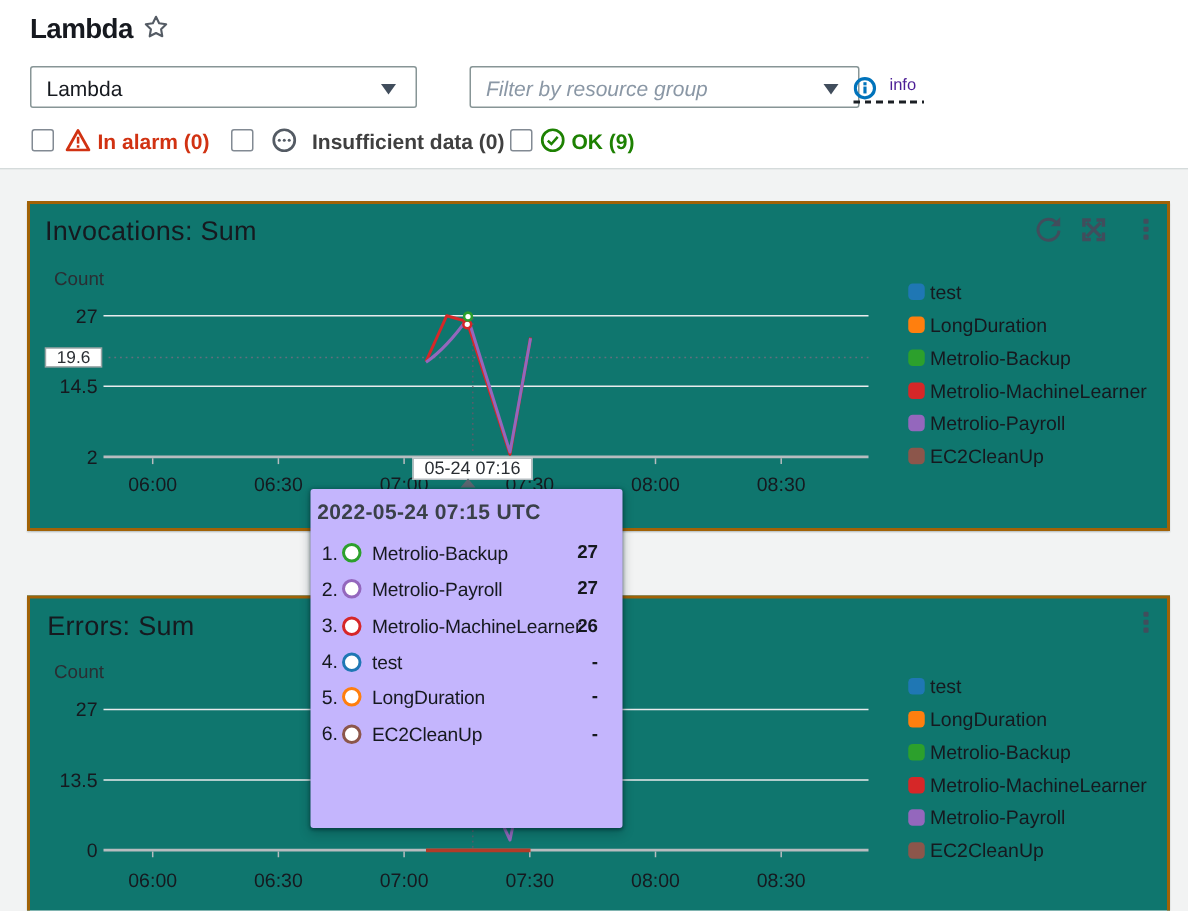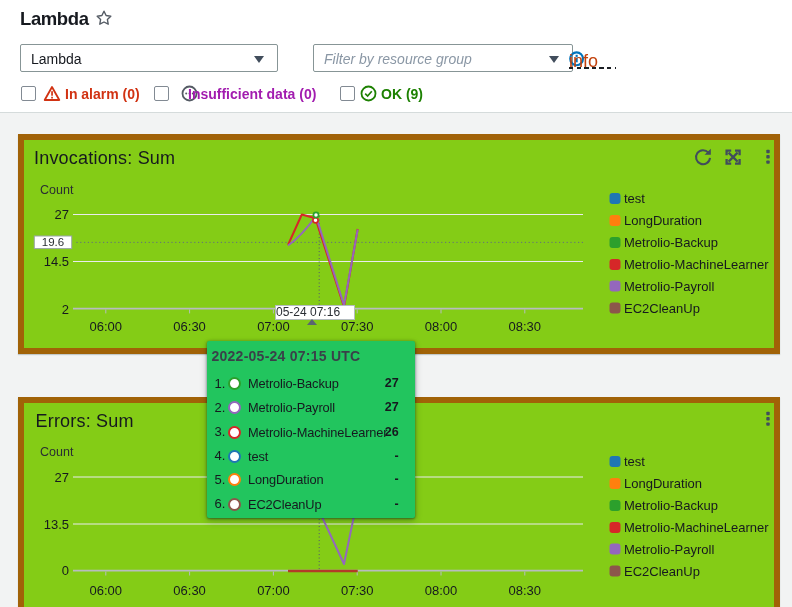--- a/index.html
+++ b/index.html
@@ -8,31 +8,31 @@
   .hdr { position:absolute; left:0; top:0; width:792px; height:113px; background:#fff; border-bottom:1px solid #d5dbdb; }
   h1 { position:absolute; left:20px; top:7.5px; font-size:18.5px; letter-spacing:-0.4px; font-weight:bold; color:#16191f; }
   .star { position:absolute; left:95.5px; top:10px; }
   .dd { position:absolute; top:44px; height:28px; background:#fff; border:1px solid #879596; border-radius:2px; }
   .dd1 { left:20px; width:258px; }
   .dd2 { left:289px; width:260px;margin-left:24px; }
   .ddtxt { position:absolute; left:10px; top:6px; font-size:14px; color:#16191f; }
   .ph { color:#8a97a5; font-style:italic; }
   .tri { position:absolute; right:13px; top:10.5px; width:0; height:0; border-left:5.5px solid transparent; border-right:5.5px solid transparent; border-top:7.5px solid #414d5c; }
   .infoi { position:absolute; left:569px; top:50.5px; }
-  .infot { position:absolute; left:569px; top:51px; font-size:18px; color:#c2410c; }
+  .infot { position:absolute; left:593px; top:51px; font-size:11px; color:#4c1d95; }
   .infou { position:absolute; left:568.5px; top:67px; width:47px; height:1.6px; background:repeating-linear-gradient(to right,#1b1f24 0 4.4px,transparent 4.4px 7.6px); }
   .cbrow { position:absolute; top:85px; height:16px; width:100%; }
   .cb { position:absolute; top:1px; width:14.5px; height:14.5px; border:1.8px solid #828a93; border-radius:2px; background:#fff; }
   .lab { position:absolute; top:1px; font-size:14px;font-weight:bold; }
-  .card { position:absolute; left:18px; width:762px; background:#84cc16; border:6px solid #a16207; box-shadow:0 1px 1px 0 rgba(0,28,36,0.2); }
+  .card { position:absolute; left:18px; width:762px; background:#0f766e; border:2px solid #a16207; box-shadow:0 1px 1px 0 rgba(0,28,36,0.2); }
   .c1 { top:134px; height:220px; }
   .c2 { top:397px; height:222px; }
-  .axbox { position:absolute; left:275px; top:305px; width:80px; height:14.5px; background:#fff; border:1px solid #b5bdc0; font-size:12px; color:#2a2e33; text-align:left; line-height:13.5px; z-index:5;}
+  .axbox { position:absolute; left:275px; top:305px; width:80px; height:14.5px; background:#fff; border:1px solid #b5bdc0; font-size:12px; color:#2a2e33; text-align:center; line-height:13.5px; z-index:5;}
   .caret { position:absolute; left:307px; top:319px; width:0; height:0; border-left:5px solid transparent; border-right:5px solid transparent; border-bottom:6px solid #5a6570; z-index:6;}
-  .tip { position:absolute; left:207px; top:341px; width:208px; height:177px; background:#22c55e; border-radius:2px; box-shadow:0 1px 2px rgba(0,28,36,.35), 0 3px 7px rgba(0,28,36,.28), -1px 0 3px rgba(0,28,36,.12), 1px 0 3px rgba(0,28,36,.12); z-index:10; }
+  .tip { position:absolute; left:207px; top:326px; width:208px; height:226px; background:#c4b5fd; border-radius:2px; box-shadow:0 1px 2px rgba(0,28,36,.35), 0 3px 7px rgba(0,28,36,.28), -1px 0 3px rgba(0,28,36,.12), 1px 0 3px rgba(0,28,36,.12); z-index:10; }
   .tiptitle { position:absolute; left:4.5px; top:7.3px; font-size:14px; letter-spacing:0.25px; font-weight:bold; color:#3a4049; }
   .trow { position:absolute; left:0; width:100%; height:24px; }
   .tnum { position:absolute; left:7.5px; top:4px; font-size:13px; color:#16191f; }
   .tring { position:absolute; left:20.5px; top:5.5px; width:13px; height:13px; border-radius:50%; background:#fff; }
   .tname { position:absolute; left:41px; top:4.5px; font-size:12.8px; letter-spacing:-0.12px; color:#16191f; }
   .tval { position:absolute; right:16.3px; top:4.5px; font-size:12.5px; font-weight:bold; color:#16191f; }
 </style>
 </head>
 <body>
 <div class="hdr"></div>
@@ -63,21 +63,21 @@
       <rect x="8.2" y="11.8" width="1.7" height="1.7" fill="#d13212"></rect>
     </svg>
   <span class="lab" style="left:65px;color:#d13212">In alarm (0)</span>
   <span class="cb" style="left:154px"></span>
   <svg class="abs" style="left:181px;top:0" width="17" height="17" viewBox="0 0 17 17">
       <circle cx="8.5" cy="8.5" r="7" fill="none" stroke="#545b64" stroke-width="1.8"></circle>
       <circle cx="5.2" cy="8.5" r="1" fill="#545b64"></circle>
       <circle cx="8.5" cy="8.5" r="1" fill="#545b64"></circle>
       <circle cx="11.8" cy="8.5" r="1" fill="#545b64"></circle>
     </svg>
-  <span class="lab" style="left:188px;color:#a21caf">Insufficient data (0)</span>
+  <span class="lab" style="left:208px;color:#404040">Insufficient data (0)</span>
   <span class="cb" style="left:340px"></span>
   <svg class="abs" style="left:360px;top:0" width="17" height="17" viewBox="0 0 17 17">
       <circle cx="8.5" cy="8.5" r="7" fill="none" stroke="#1d8102" stroke-width="1.8"></circle>
       <path d="M5.2 8.7 L7.6 11 L11.8 6.3" fill="none" stroke="#1d8102" stroke-width="1.7"></path>
     </svg>
   <span class="lab" style="left:381px;color:#1d8102">OK (9)</span>
 </div>
 
 <div class="card c1">
 <svg width="760" height="218" viewBox="0 0 760 218" font-family="Liberation Sans, sans-serif">

